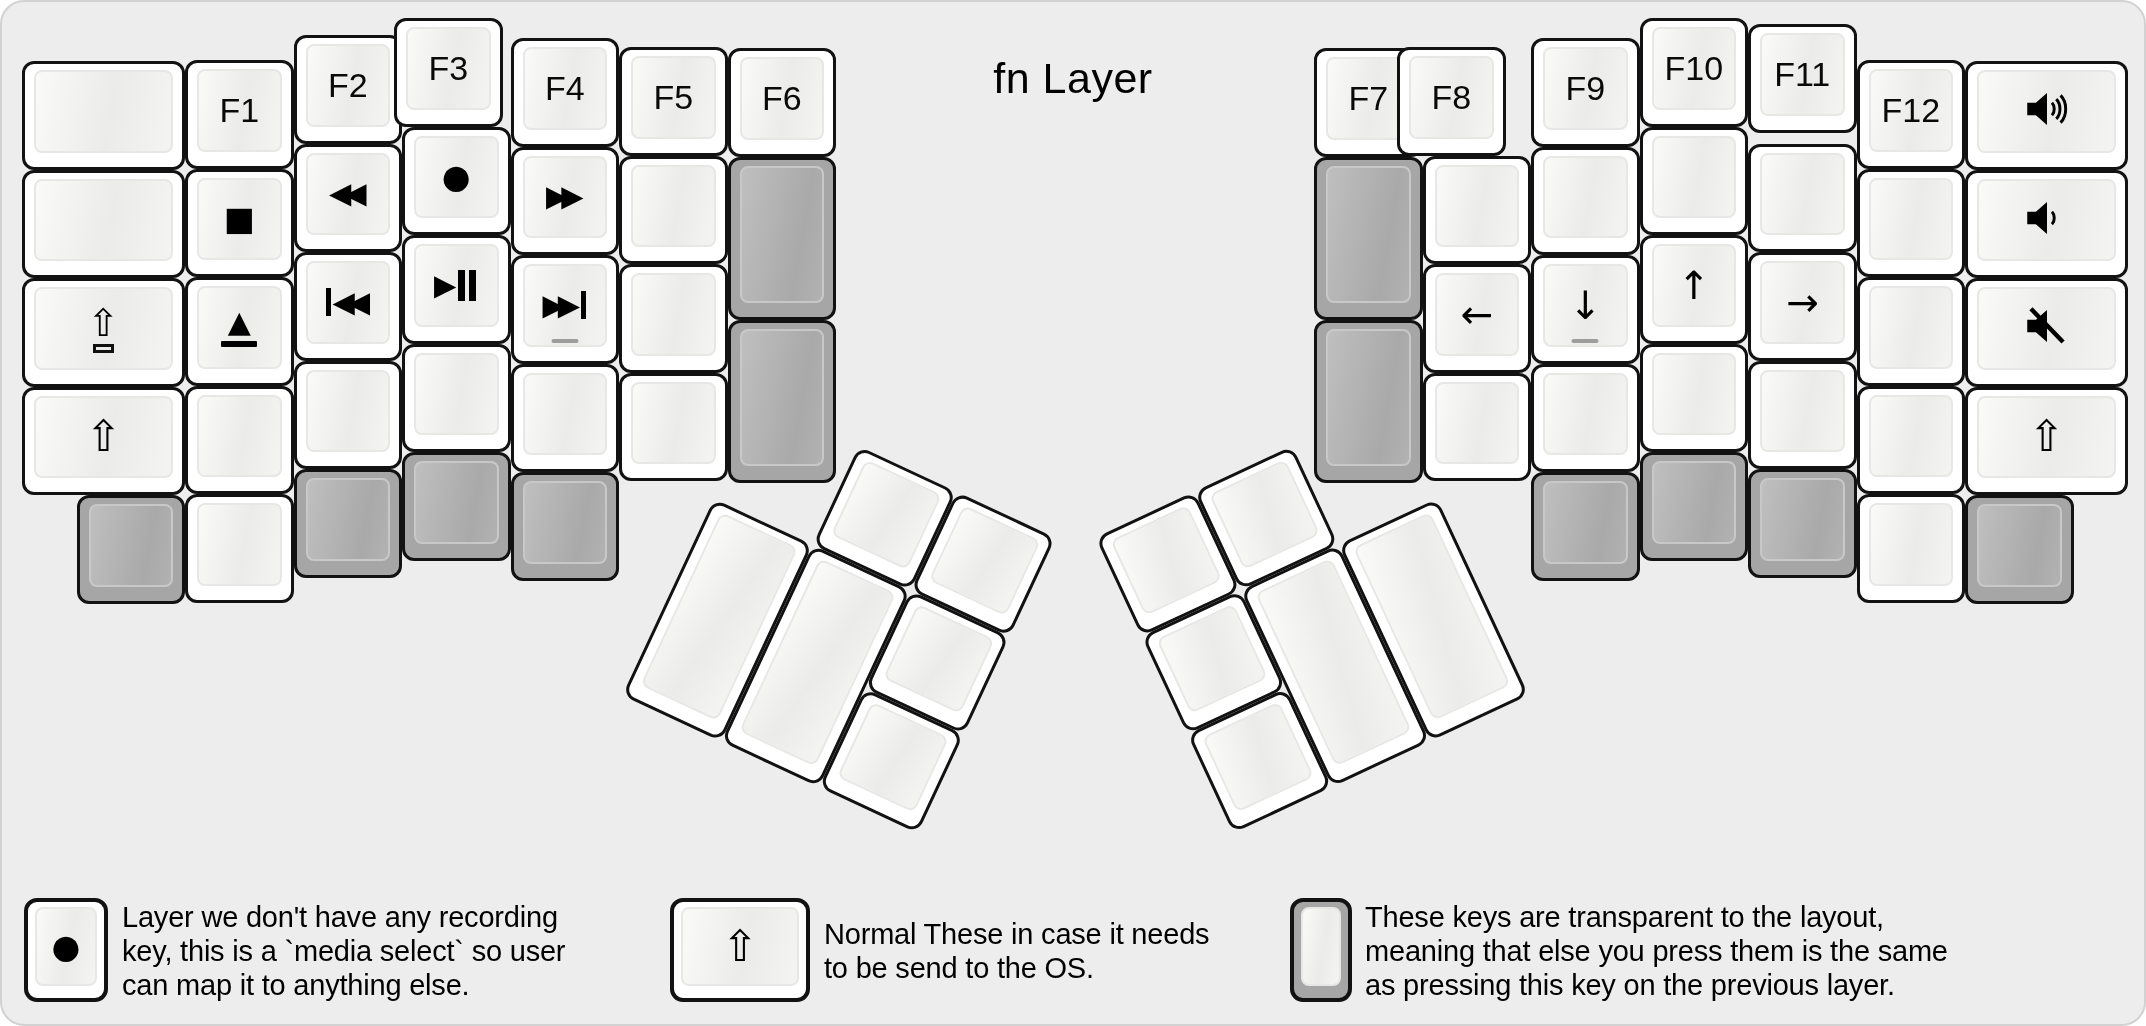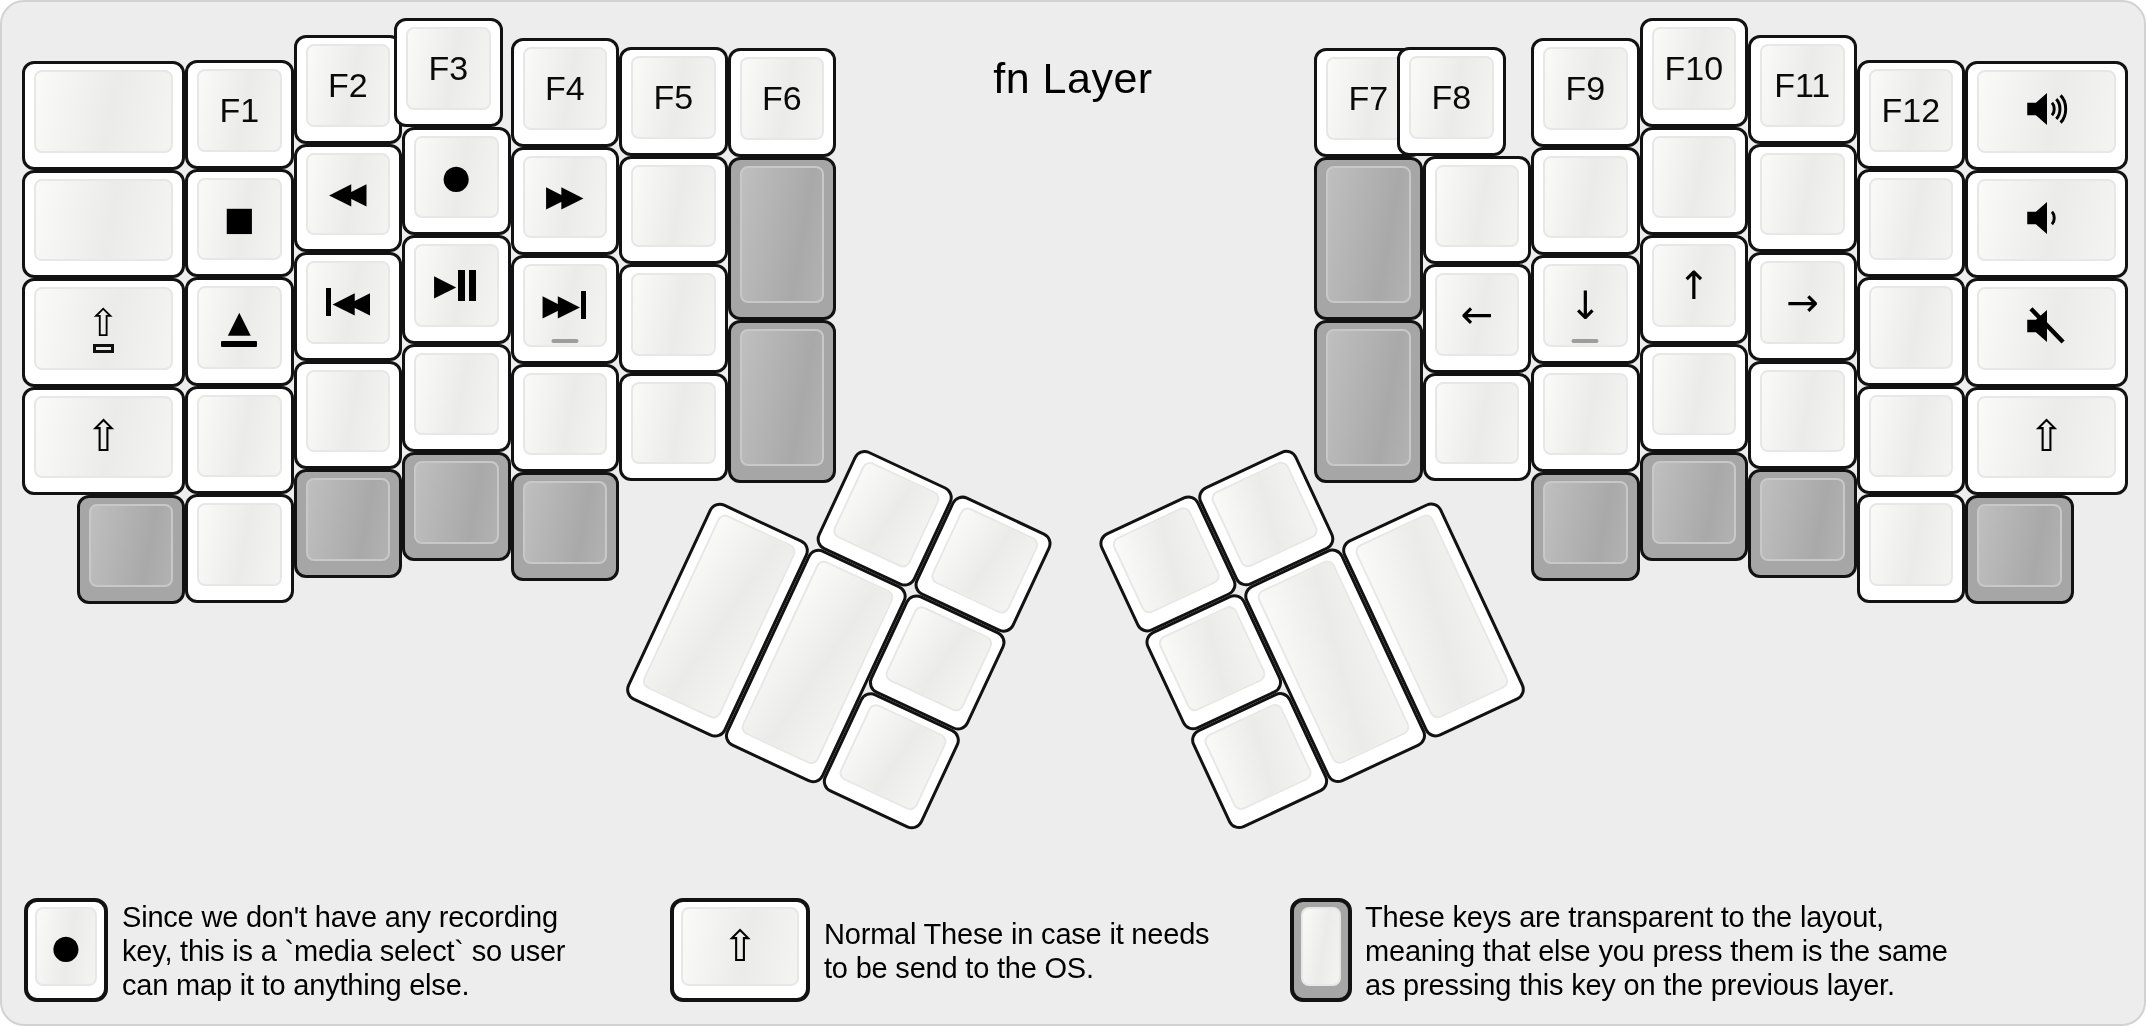--- a/index.html
+++ b/index.html
@@ -313,21 +313,21 @@
         <div class="key-top">
           <span><span class="sym arr">↑</span></span>
         </div>
       </div>
       <div class="key white" style="left: 1637.5px; top: 341.5px; width: 108.5px; height: 108.5px;">
         <div class="key-top"></div>
       </div>
       <div class="key gray" style="left: 1637.5px; top: 450px; width: 108.5px; height: 108.5px;">
         <div class="key-top"></div>
       </div>
-      <div class="key white" style="left: 1746px; top: 33px; width: 108.5px; height: 108.5px;">
+      <div class="key white" style="left: 1746px; top: 22px; width: 108.5px; height: 108.5px;">
         <div class="key-top">
           <span class="key-label">F11</span>
         </div>
       </div>
       <div class="key white" style="left: 1746px; top: 141.5px; width: 108.5px; height: 108.5px;">
         <div class="key-top"></div>
       </div>
       <div class="key white" style="left: 1746px; top: 250px; width: 108.5px; height: 108.5px;">
         <div class="key-top">
           <span><span class="sym arr">→</span></span>
@@ -412,21 +412,21 @@
       </div>
     </div>
 
   <div>
     <div class="legend-item" style="left:22px; top:896px;">
       <span class="legend-slot"><span class="legend-key" style="left: 0px; top: 0px; width: 84px; height: 104px;">
             <span class="key-top">
               <span><span class="sym geo">●</span></span>
             </span>
           </span></span>
-      <div class="legend-text" style="left:98px; top:2px; width:475px;">Since we don't have any recording key, this is a `media select` so user can map it to anything else.</div>
+      <div class="legend-text" style="left:98px; top:2px; width:475px;">Layer we don't have any recording key, this is a `media select` so user can map it to anything else.</div>
     </div>
     <div class="legend-item" style="left:668px; top:896px;">
       <span class="legend-slot"><span class="legend-key" style="left: 0px; top: 0px; width: 140px; height: 104px;">
             <span class="key-top">
               <span><span class="sym shift">⇧</span></span>
             </span>
           </span></span>
       <div class="legend-text" style="left:154px; top:19px; width:415px;">Normal These in case it needs to be send to the OS.</div>
     </div>
     <div class="legend-item" style="left:1288px; top:896px;">

